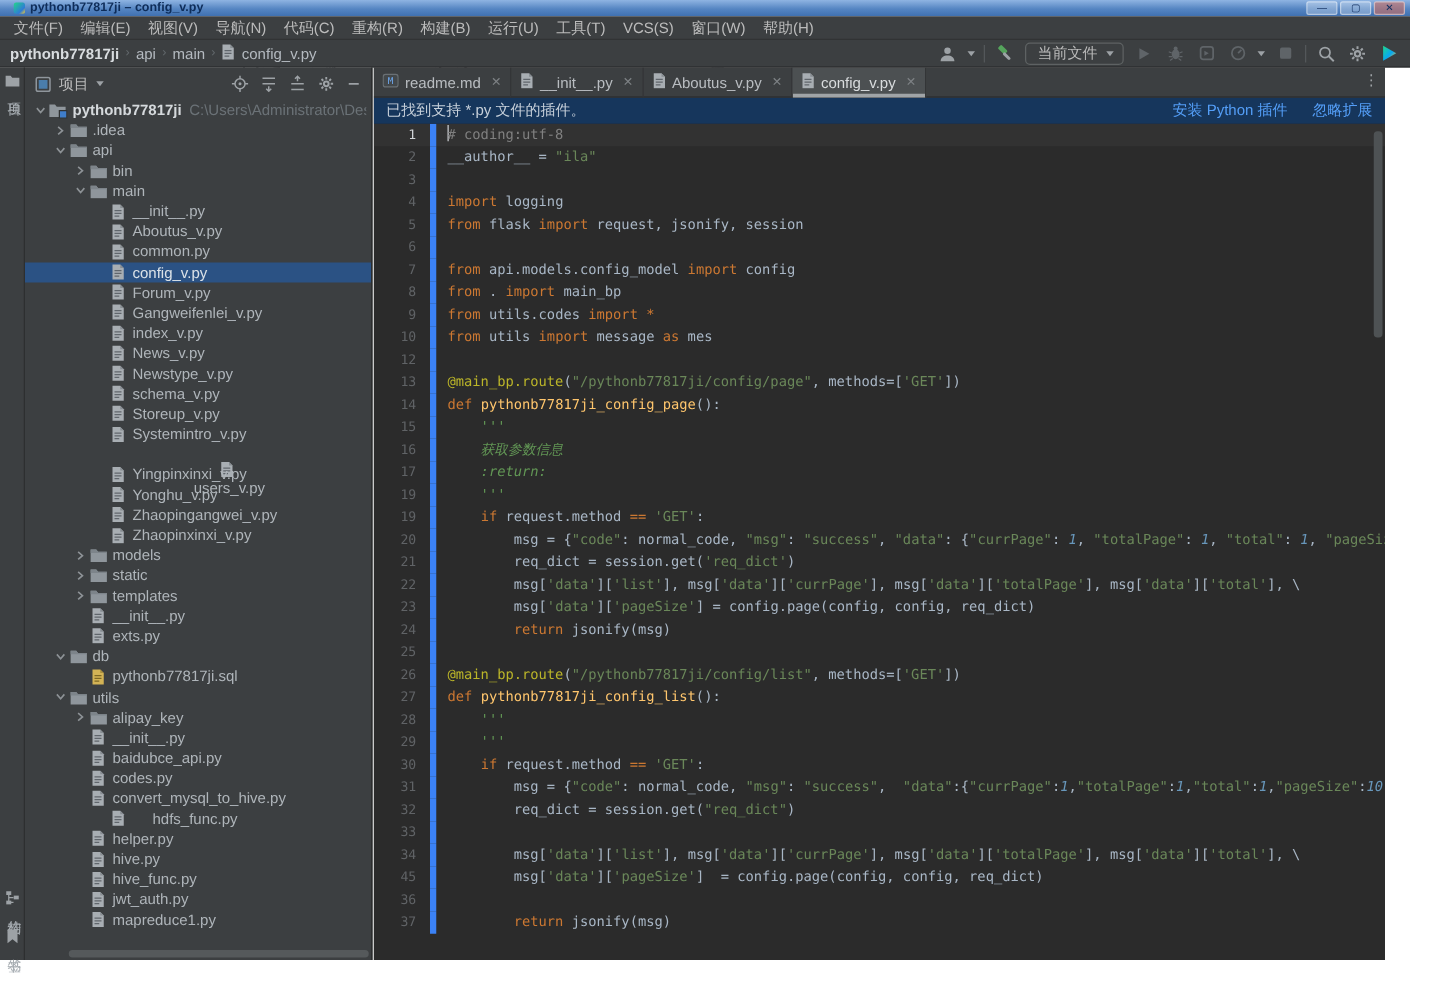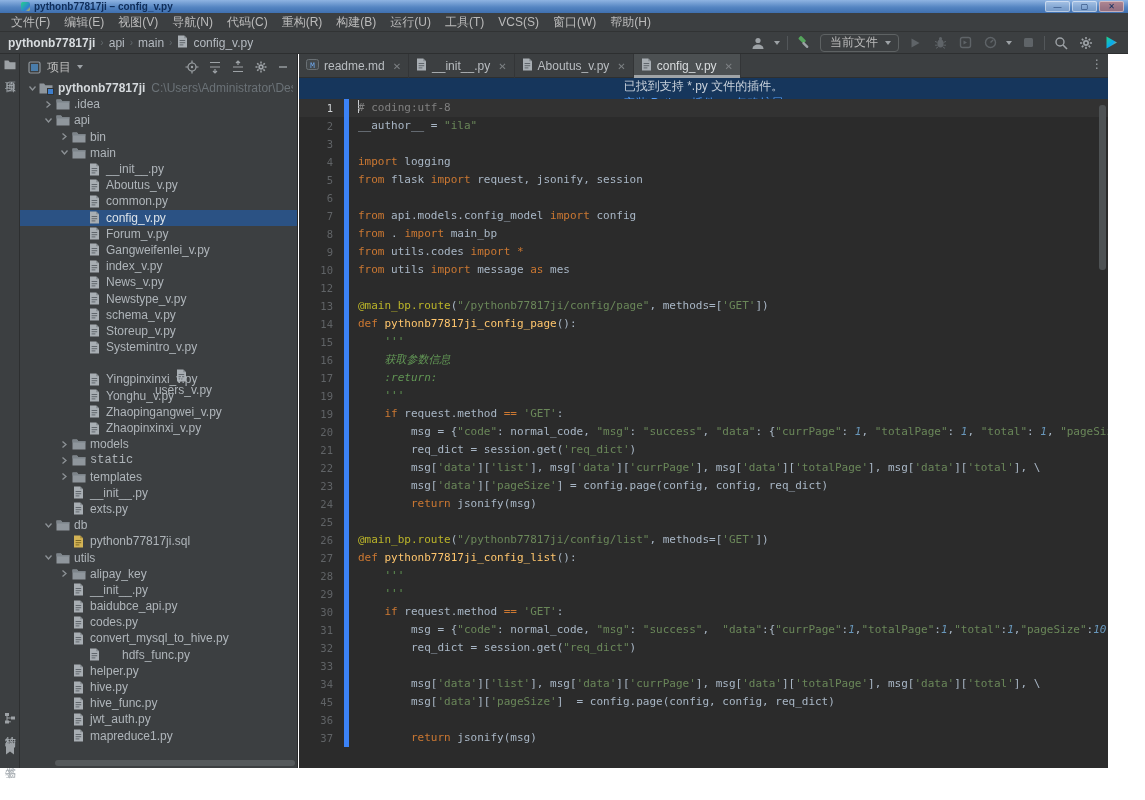--- a/index.html
+++ b/index.html
@@ -1,21 +1,21 @@
 <!DOCTYPE html>
 <html><head>
 <meta charset="utf-8">
 <style>
   * { margin:0; padding:0; box-sizing:border-box; }
   html,body { background:#ffffff; }
   .screen{position:relative;width:1145px;height:800px;overflow:hidden;background:#fff;
           font-family:"Liberation Sans","DejaVu Sans",sans-serif;-webkit-font-smoothing:antialiased;}
   
   .titlebar{position:absolute;left:0;top:0;width:1128px;height:13px;
-            background:linear-gradient(#8fb4e2,#5585c2 55%,#3f70b0);display:flex;align-items:center;padding-left:21px;}
+            background:linear-gradient(#8fb4e2,#5585c2 55%,#3f70b0);display:flex;align-items:center;padding-left:11px;}
   .app-icon{width:9px;height:9px;border-radius:2px;background:linear-gradient(135deg,#21d789,#2f7bd6 70%,#f7d02b);margin-right:4px;flex:0 0 auto;}
   .title-text{font-size:10px;line-height:12px;color:#0e2d5a;font-weight:bold;white-space:nowrap;}
   .win-btns{position:absolute;right:4px;top:1px;display:flex;gap:2px;}
   .win-btn{width:25px;height:11px;border-radius:2px;background:rgba(255,255,255,0.28);border:1px solid rgba(255,255,255,0.45);
            font-size:8px;line-height:9px;text-align:center;color:#123061;}
   .win-btn.close{background:rgba(214,106,86,0.55);}
   
   .menubar{position:absolute;left:0;top:13px;width:1128px;height:19px;background:#3c3f41;border-bottom:1px solid #313334;
            display:flex;align-items:center;padding-left:4px;font-size:12px;color:#bbbbbb;}
   .menu-item{padding:0 7px;white-space:nowrap;cursor:default;}
@@ -50,21 +50,21 @@
   .root-path{color:#6b7control Jones control;} 
   .root-path{color:#6b7277;margin-left:6px;overflow:hidden;}
   .tree-hthumb{position:absolute;left:35px;bottom:2px;width:240px;height:6px;border-radius:3px;background:#55595b;}
   
   .editor{position:absolute;left:299px;top:54px;width:809px;height:714px;background:#2b2b2b;overflow:hidden;}
   .tabbar{position:relative;height:24px;background:#3c3f41;border-bottom:1px solid #2d2f30;display:flex;font-size:12px;color:#b9bdc1;}
   .tab{display:flex;align-items:center;gap:5px;padding:0 7px;height:24px;border-right:1px solid #333537;}
   .tab.active{background:#4c5052;box-shadow:inset 0 -3px 0 #a0a4a7;color:#d9dcde;}
   .tab-close{color:#7d8184;font-size:10px;margin-left:3px;}
   .tab-options{position:absolute;right:5px;top:3px;color:#9da2a6;font-size:12px;letter-spacing:0;}
-  .banner{height:21px;background:#16365c;display:flex;align-items:center;justify-content:space-between;padding:0 10px;font-size:12px;color:#c7d0da;flex-direction:column;}
+  .banner{height:21px;background:#16365c;display:flex;align-items:center;justify-content:space-between;padding:0 10px;font-size:12px;color:#c7d0da;}
   .banner-links{display:flex;gap:20px;}
   .banner-link{color:#549ef7;cursor:pointer;}
   .code-area{position:absolute;left:0;top:45px;right:0;bottom:10px;overflow:hidden;
              font-family:"DejaVu Sans Mono","Liberation Mono",monospace;font-size:11px;line-height:18px;}
   .cl{display:flex;height:18px;white-space:pre;}
   .cl .ln{flex:0 0 45px;width:45px;text-align:right;padding-right:11px;color:#606366;font-size:10.5px;line-height:18px;}
   .cl .lt{border-left:5px solid #3b82f6;padding-left:9px;flex:1;overflow:hidden;}
   .cl.cur{background:#323232;}
   .cl.cur .ln{color:#d0d3d6;}
   .caret-line{display:inline-block;width:1px;height:13px;background:#c9cccf;vertical-align:-2px;margin-right:-1px;}
@@ -577,21 +577,21 @@
             </svg>
           </span>
           <span class="ticon">
             <svg width="14" height="12">
               <path d="M0.5 1.5h4.5l1.4 1.8h7.1v8.2H0.5z" fill="#8f969c"></path>
               <path d="M0.5 1.5h4.5l1.4 1.8h7.1v1.1H0.5z" fill="#7d848a"></path>
             </svg>
           </span>
           <span>models</span>
         </div>
-        <div class="tree-row" style="padding-left: 38px; font-family: Liberation Mono, monospace;">
+        <div class="tree-row" style="padding-left: 38px;">
           <span class="chev">
             <svg width="9" height="9">
               <path d="M2.5 1.5l3.5 3-3.5 3" stroke="#8d9296" fill="none" stroke-width="1.3"></path>
             </svg>
           </span>
           <span class="ticon">
             <svg width="14" height="12">
               <path d="M0.5 1.5h4.5l1.4 1.8h7.1v8.2H0.5z" fill="#8f969c"></path>
               <path d="M0.5 1.5h4.5l1.4 1.8h7.1v1.1H0.5z" fill="#7d848a"></path>
             </svg>

